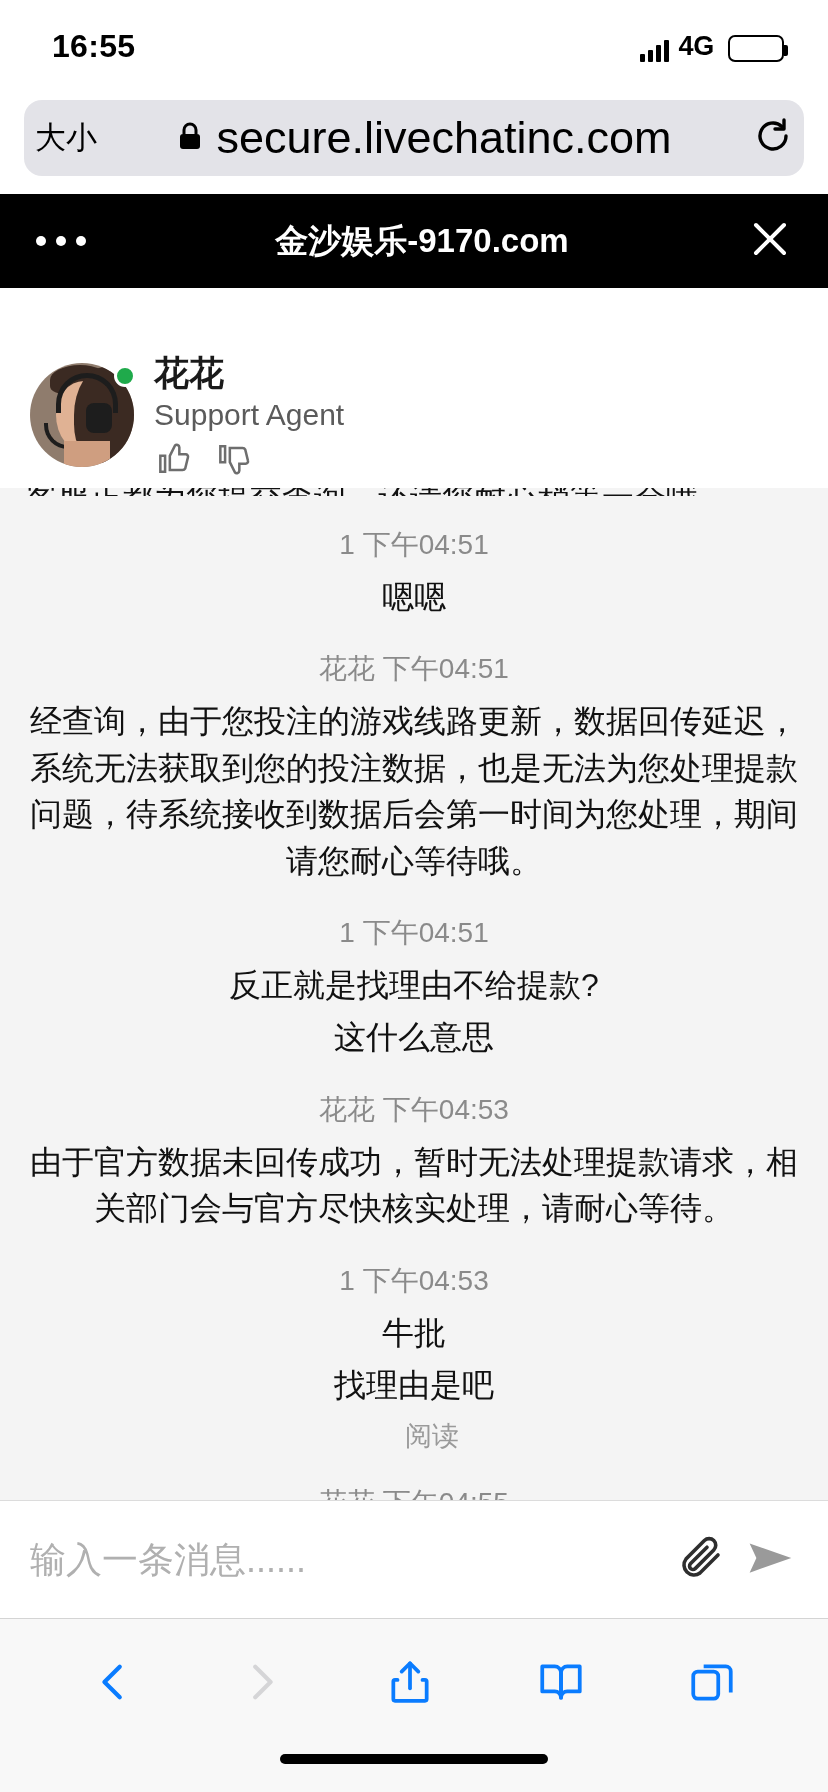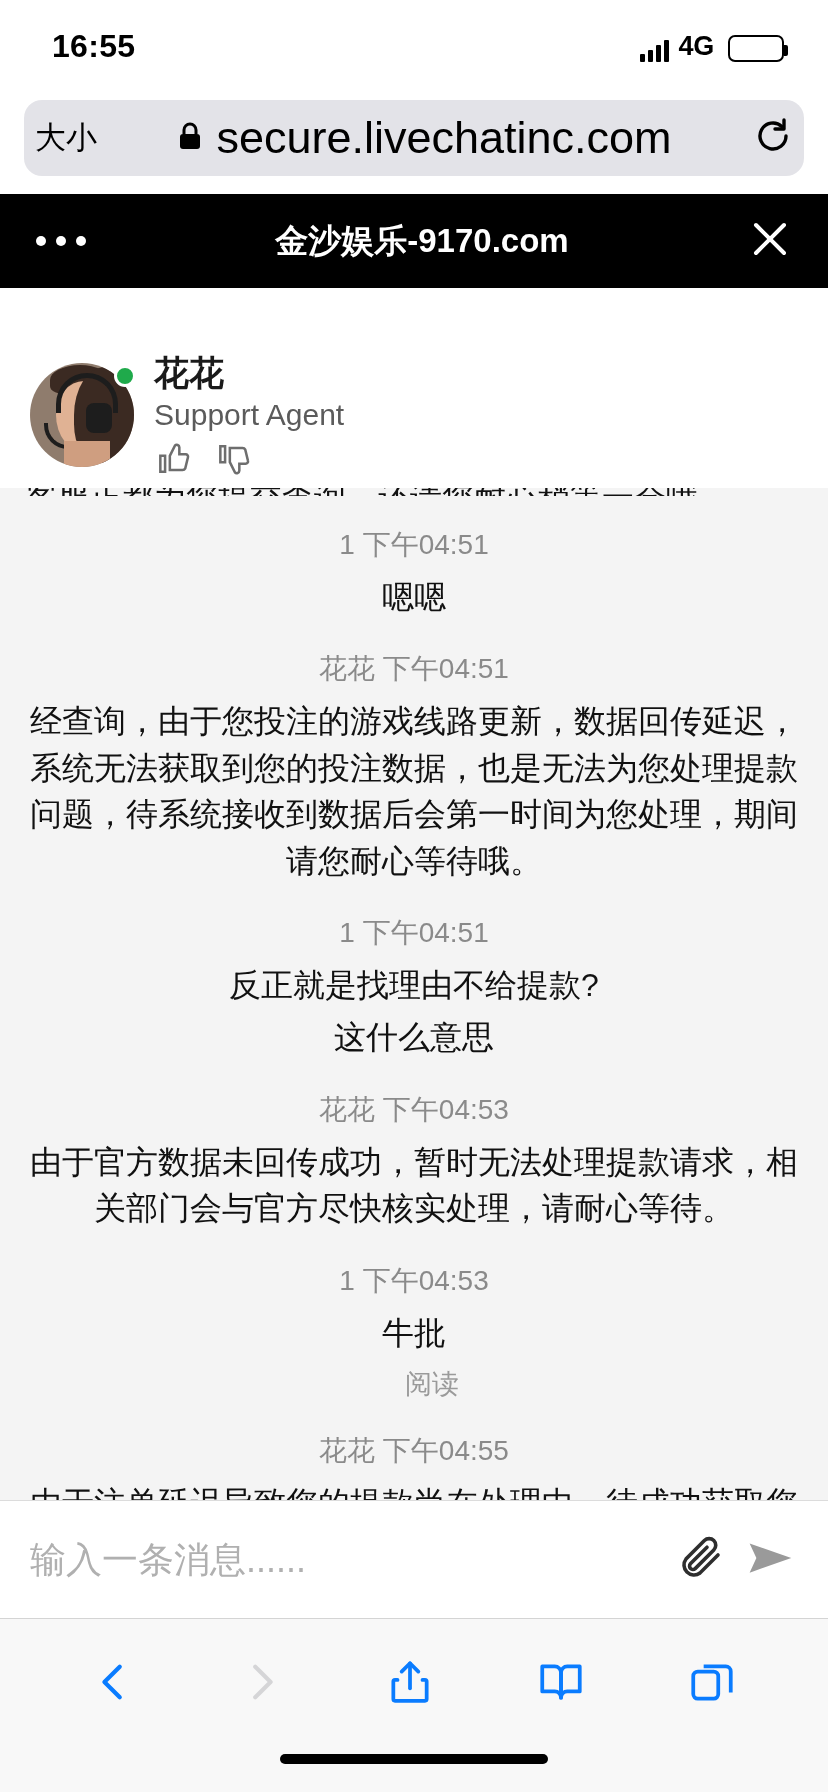--- a/index.html
+++ b/index.html
@@ -457,20 +457,21 @@
     </div>
 
     <div class="msg-block">
       <div class="meta">花花 下午04:53</div>
       <div class="bubble-text">由于官方数据未回传成功，暂时无法处理提款请求，相关部门会与官方尽快核实处理，请耐心等待。</div>
     </div>
 
     <div class="msg-block">
       <div class="meta">1 下午04:53</div>
       <div class="bubble-text">牛批</div>
+      <div class="bubble-text">找理由是吧</div>
       <div class="read-label">阅读</div>
     </div>
 
     <div class="msg-block">
       <div class="meta">花花 下午04:55</div>
       <div class="bubble-text">由于注单延迟导致您的提款尚在处理中，待成功获取您的投注详情后，我们会继续为您处理提款请求。您的款项我们也会持续为您跟进，感谢您的谅解。</div>
     </div>
   </div>
 
   <div class="composer">

